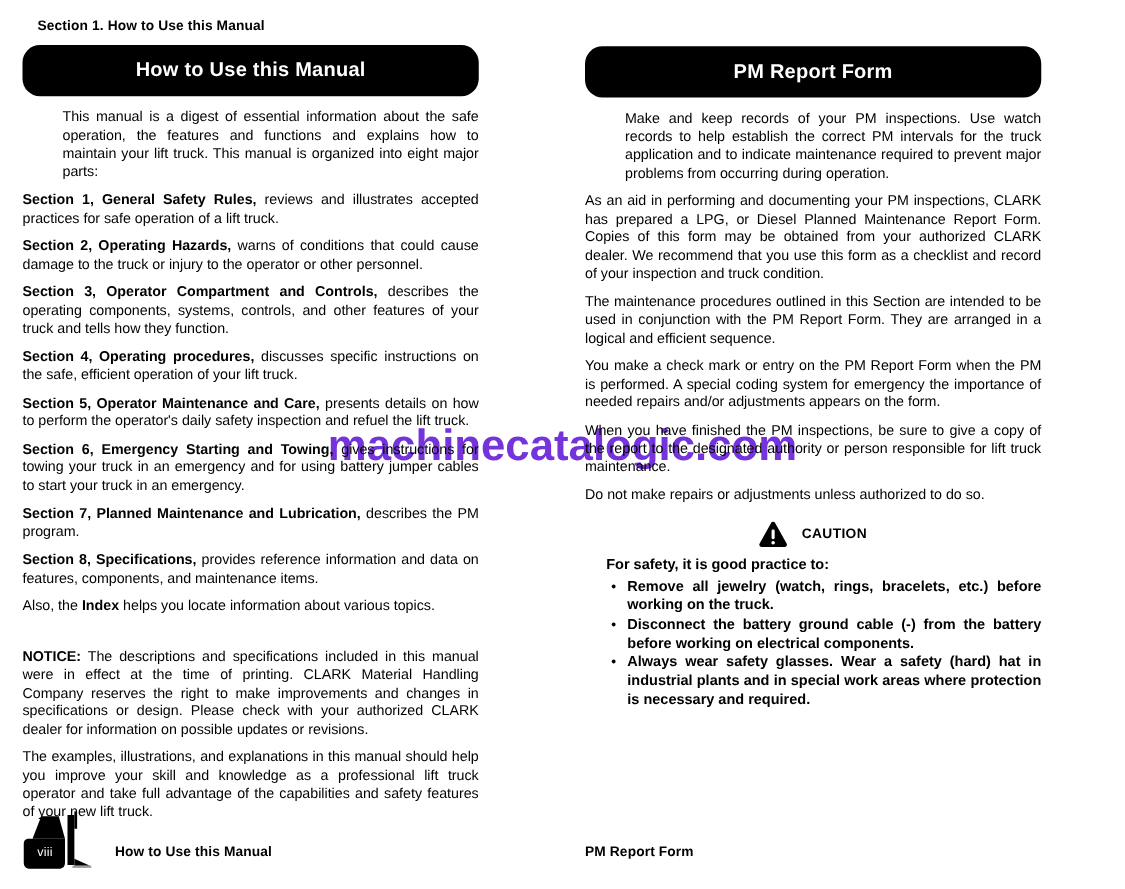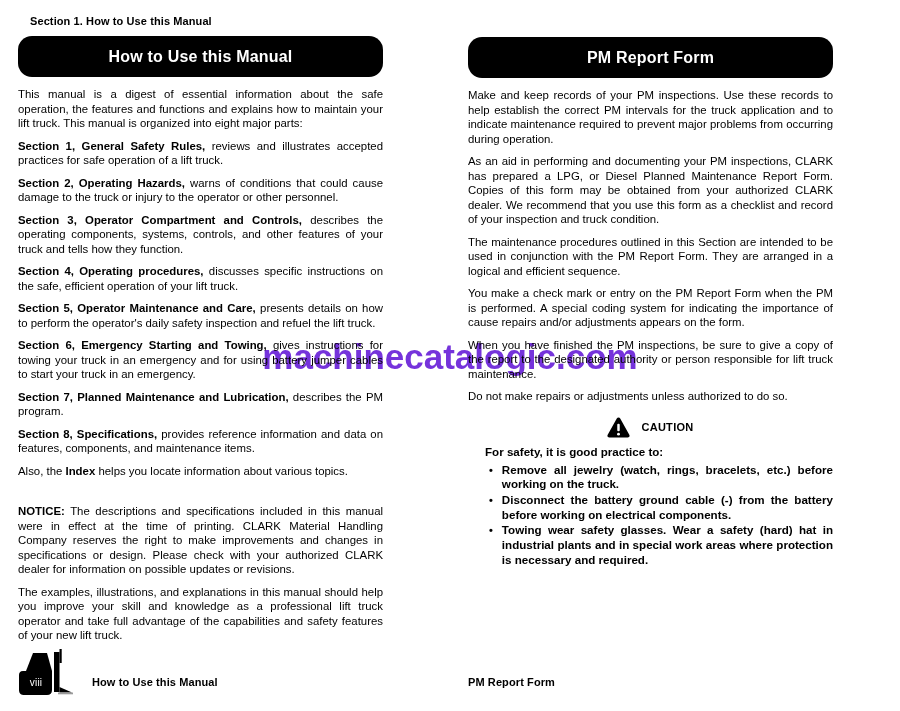--- a/index.html
+++ b/index.html
@@ -37,21 +37,21 @@
     letter-spacing:0.2px;
   }
   .banner-right { margin-top:37px; }
 
   p.body-par {
     font-size:11.4px;
     line-height:14.5px;
     text-align:justify;
     margin-top:8px;
   }
-  p.first-par { margin-top:10px; }
+  p.first-par { margin-top:10px;margin-left:32px; }
   p.notice-par { margin-top:26px; }
 
   .footer {
     position:absolute;
     left:18px;
     bottom:14px;
     display:flex;
     align-items:flex-end;
     gap:18px;
   }
@@ -189,24 +189,24 @@
     <div class="footer-label">How to Use this Manual</div>
   </div>
 </div>
 
 <div class="page page-right">
   <div class="content">
     <div class="banner banner-right">
       <span>PM Report Form</span>
     </div>
 
-    <p class="body-par first-par">Make and keep records of your PM inspections. Use these records to help establish the correct PM intervals for the truck application and to indicate maintenance required to prevent major problems from occurring during operation.</p>
+    <p class="body-par first-par">Make and keep records of your PM inspections. Use watch records to help establish the correct PM intervals for the truck application and to indicate maintenance required to prevent major problems from occurring during operation.</p>
     <p class="body-par">As an aid in performing and documenting your PM inspections, CLARK has prepared a LPG, or Diesel Planned Maintenance Report Form. Copies of this form may be obtained from your authorized CLARK dealer. We recommend that you use this form as a checklist and record of your inspection and truck condition.</p>
     <p class="body-par">The maintenance procedures outlined in this Section are intended to be used in conjunction with the PM Report Form. They are arranged in a logical and efficient sequence.</p>
-    <p class="body-par">You make a check mark or entry on the PM Report Form when the PM is performed. A special coding system for indicating the importance of cause repairs and/or adjustments appears on the form.</p>
+    <p class="body-par">You make a check mark or entry on the PM Report Form when the PM is performed. A special coding system for emergency the importance of needed repairs and/or adjustments appears on the form.</p>
     <p class="body-par">When you have finished the PM inspections, be sure to give a copy of the report to the designated authority or person responsible for lift truck maintenance.</p>
     <p class="body-par">Do not make repairs or adjustments unless authorized to do so.</p>
 
     <div class="caution-head">
       <svg width="23" height="21" viewBox="0 0 24 22">
         <path d="M12 0.5 C12.8 0.5 13.4 0.9 13.8 1.6 L23.3 18.6 C24.1 20 23.2 21.5 21.6 21.5 L2.4 21.5 C0.8 21.5 -0.1 20 0.7 18.6 L10.2 1.6 C10.6 0.9 11.2 0.5 12 0.5 Z" fill="#000"></path>
         <rect x="10.7" y="7" width="2.6" height="8" rx="1.2" fill="#fff"></rect>
         <circle cx="12" cy="18" r="1.5" fill="#fff"></circle>
       </svg>
       <span>CAUTION</span>
@@ -218,21 +218,21 @@
       <div class="bullet-item">
         <span class="bullet-dot">•</span>
         <span>Remove all jewelry (watch, rings, bracelets, etc.) before working on the truck.</span>
       </div>
       <div class="bullet-item">
         <span class="bullet-dot">•</span>
         <span>Disconnect the battery ground cable (-) from the battery before working on electrical components.</span>
       </div>
       <div class="bullet-item">
         <span class="bullet-dot">•</span>
-        <span>Towing wear safety glasses. Wear a safety (hard) hat in industrial plants and in special work areas where protection is necessary and required.</span>
+        <span>Always wear safety glasses. Wear a safety (hard) hat in industrial plants and in special work areas where protection is necessary and required.</span>
       </div>
     </div>
   </div>
 
   <div class="footer">
     <div class="footer-label">PM Report Form</div>
   </div>
 </div>
 
 <div class="watermark" style="color: #6d28d9;">machinecatalogic.com</div>

